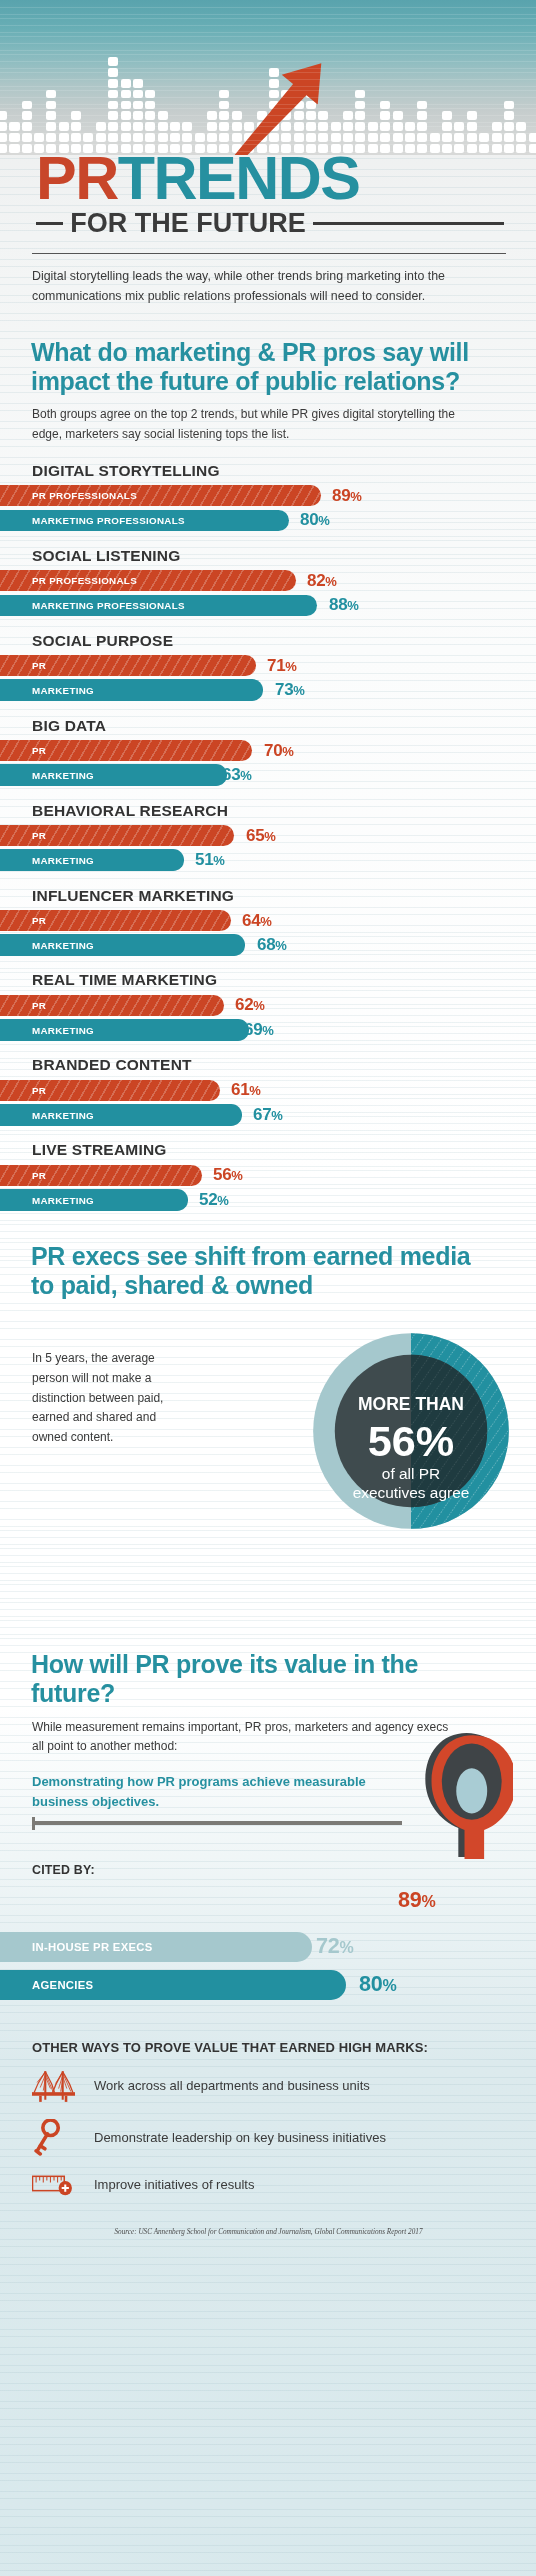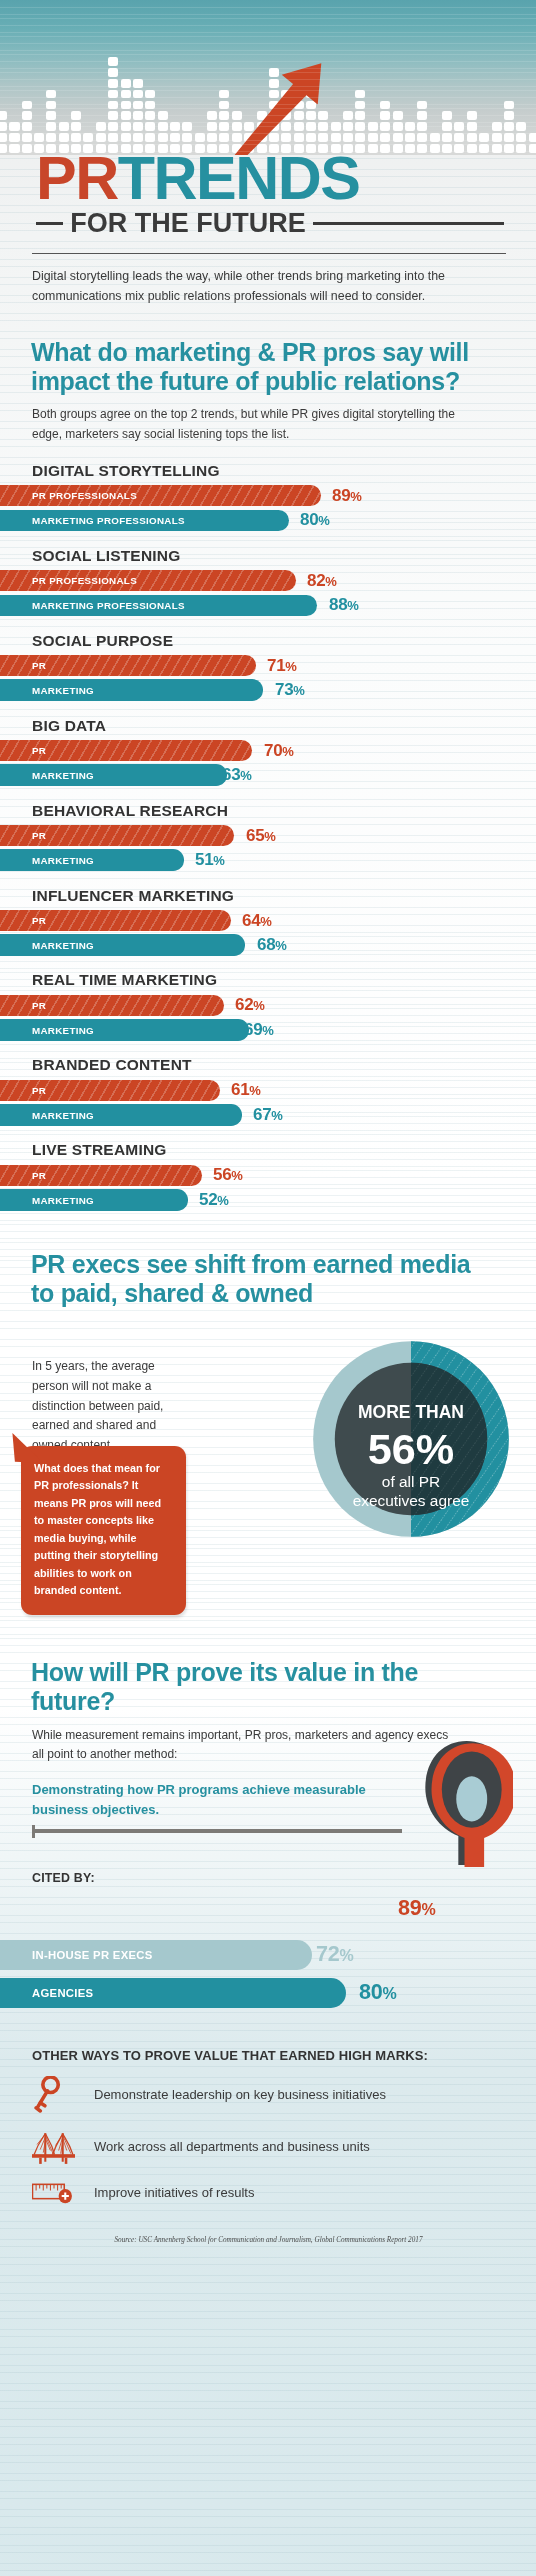--- a/index.html
+++ b/index.html
@@ -80,21 +80,21 @@
     padding:11.3px 62px 0 32px;
   }
 
   
   .h2 {
     color:#2690a0; font-weight:bold;
     font-size:25px; line-height:29px;
     padding:31px 46px 0 31px;
     letter-spacing:-0.3px;
   }
-  .h2.tight { padding-top:24px; }
+  .h2.tight { padding-top:16px; }
   .lede {
     font-size:12px; line-height:19.6px; color:#3a3a3a;
     padding:9.3px 77px 0 32px;
   }
 
   
   .bars { padding:17.5px 0 0 0; }
   .group { margin-bottom:15.5px; }
   .group-title {
     font-weight:bold; font-size:15.5px; letter-spacing:0.2px;
@@ -644,24 +644,20 @@
       <path d="M200 200 L200 10 A190 190 0 0 1 200 390 Z" fill="url(#dstripe)"></path>
       <circle cx="200" cy="200" r="148" fill="#3f4b4e"></circle>
       <path d="M200 200 L200 52 A148 148 0 0 1 200 348 Z" fill="#1f3b40"></path>
       <path d="M200 200 L200 52 A148 148 0 0 1 200 348 Z" fill="url(#dstripe)" opacity="0.35"></path>
       <text x="200" y="160" text-anchor="middle" fill="#ffffff" font-family="Liberation Sans, sans-serif" font-size="34" font-weight="bold">MORE THAN</text>
       <text x="200" y="248" text-anchor="middle" fill="#ffffff" font-family="Liberation Sans, sans-serif" font-size="84" font-weight="bold">56%</text>
       <text x="200" y="293" text-anchor="middle" fill="#ffffff" font-family="Liberation Sans, sans-serif" font-size="30">of all PR</text>
       <text x="200" y="330" text-anchor="middle" fill="#ffffff" font-family="Liberation Sans, sans-serif" font-size="30">executives agree</text>
     </svg>
 
-    <div class="callout">
-      <span class="callout-tail"></span>
-      <span>What does that mean for PR professionals? It means PR pros will need to master concepts like media buying, while putting their storytelling abilities to work on branded content.</span>
-    </div>
   </div>
 
   <div class="prove">
     <div class="h2">How will PR prove its value in the future?</div>
     <div class="lede">While measurement remains important, PR pros, marketers and agency execs all point to another method:</div>
     <div class="prove-accent">Demonstrating how PR programs achieve measurable business objectives.</div>
 
     <svg class="mag" viewBox="0 0 190 250">
       <path d="M100 6 C52 6 20 44 20 96 C20 140 48 176 84 190 L84 246 L122 246 L122 190 C158 176 184 140 184 96 C184 44 148 6 100 6 Z" fill="#3f4447"></path>
       <path d="M112 10 C64 10 32 48 32 100 C32 144 60 180 96 194 L96 250 L134 250 L134 194 C170 180 196 144 196 100 C196 48 160 10 112 10 Z" fill="#d2472a"></path>
@@ -685,48 +681,48 @@
         <div class="barrow" style="height: 30px; margin-bottom: 8.2px;">
           <div class="bar teal" style="height: 30px; border-top-right-radius: 15px; border-bottom-right-radius: 15px; width: 346px;">
             <span class="bar-label" style="font-size: 11.3px;">AGENCIES</span>
           </div>
           <div class="pct teal" style="font-size: 21.6px; left: 359px;">80<span class="sym" style="font-size:16px">%</span></div>
         </div>
       </div>
 
     <div class="otherways">OTHER WAYS TO PROVE VALUE THAT EARNED HIGH MARKS:</div>
     <div id="ways">
-        <div class="way">
-          <span class="way-icon">
-            <svg width="33" height="37" viewBox="0 0 64 72">
-              <circle cx="36" cy="17" r="15" fill="none" stroke="#cb4524" stroke-width="7"></circle>
-              <path d="M30 29 L10 62" stroke="#cb4524" stroke-width="7" stroke-linecap="round"></path>
-              <path d="M16 52 L25 58" stroke="#cb4524" stroke-width="7" stroke-linecap="round"></path>
-              <path d="M8 62 L16 68" stroke="#cb4524" stroke-width="7" stroke-linecap="round"></path>
-            </svg>
-          </span>
-          <span class="way-text">Demonstrate leadership on key business initiatives</span>
-        </div>
         <div class="way">
           <span class="way-icon">
             <svg width="43" height="34" viewBox="0 0 84 66">
               <path d="M4 48 C14 20 26 10 26 6 C26 10 38 22 44 48" fill="none" stroke="#cb4524" stroke-width="2.5"></path>
               <path d="M40 48 C50 20 60 10 60 6 C60 10 72 22 80 48" fill="none" stroke="#cb4524" stroke-width="2.5"></path>
               <path d="M26 6 L26 62 M60 6 L60 62" stroke="#cb4524" stroke-width="4"></path>
               <path d="M10 28 L26 8 M16 38 L26 14 M22 44 L26 22 M36 40 L26 16 M42 48 L26 10" stroke="#cb4524" stroke-width="1.6" fill="none"></path>
               <path d="M46 30 L60 8 M52 40 L60 14 M56 46 L60 22 M68 40 L60 16 M76 46 L60 10" stroke="#cb4524" stroke-width="1.6" fill="none"></path>
               <rect x="0" y="47" width="84" height="7" fill="#cb4524"></rect>
               <rect x="14" y="54" width="5" height="12" fill="#cb4524"></rect>
               <rect x="64" y="54" width="5" height="12" fill="#cb4524"></rect>
             </svg>
           </span>
           <span class="way-text">Work across all departments and business units</span>
         </div>
         <div class="way">
           <span class="way-icon">
+            <svg width="33" height="37" viewBox="0 0 64 72">
+              <circle cx="36" cy="17" r="15" fill="none" stroke="#cb4524" stroke-width="7"></circle>
+              <path d="M30 29 L10 62" stroke="#cb4524" stroke-width="7" stroke-linecap="round"></path>
+              <path d="M16 52 L25 58" stroke="#cb4524" stroke-width="7" stroke-linecap="round"></path>
+              <path d="M8 62 L16 68" stroke="#cb4524" stroke-width="7" stroke-linecap="round"></path>
+            </svg>
+          </span>
+          <span class="way-text">Demonstrate leadership on key business initiatives</span>
+        </div>
+        <div class="way">
+          <span class="way-icon">
             <svg width="43" height="24" viewBox="0 0 84 46">
               <rect x="1" y="8" width="62" height="28" fill="none" stroke="#cb4524" stroke-width="3"></rect>
               <path d="M8 8 L8 20 M15 8 L15 16 M22 8 L22 20 M29 8 L29 16 M36 8 L36 20 M43 8 L43 16 M50 8 L50 20 M57 8 L57 16" stroke="#cb4524" stroke-width="2"></path>
               <ellipse cx="65" cy="31" rx="13" ry="14" fill="#cb4524"></ellipse>
               <path d="M65 24 L65 38 M58 31 L72 31" stroke="#ffffff" stroke-width="4"></path>
             </svg>
           </span>
           <span class="way-text">Improve initiatives of results</span>
         </div>
       </div>

